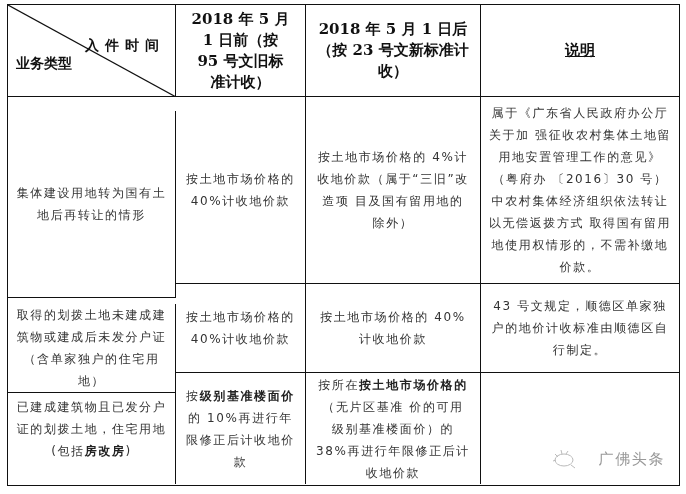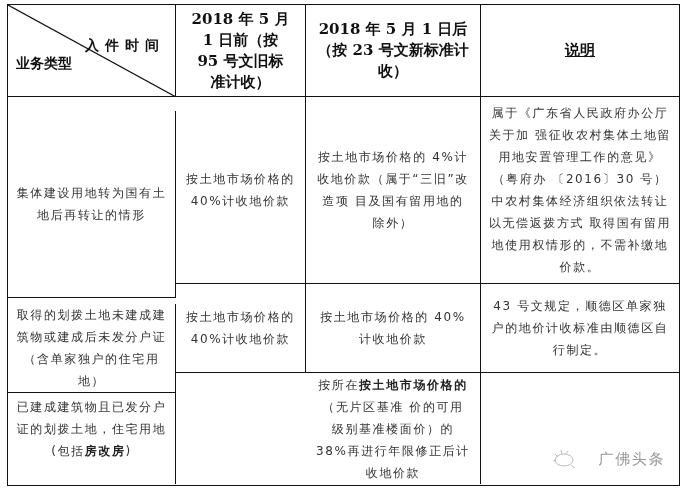--- a/index.html
+++ b/index.html
@@ -67,20 +67,23 @@
   <div class="cell body-txt left-align" style="left:298px; top:279px; width:175px; height:89px; padding:0 10px;">
     <span>按土地市场价格的 40%计收地价款</span>
   </div>
   <div class="cell body-txt left-align last-col" style="left:473px; top:279px; width:198px; height:89px; padding:0 6px;">
     <span>43 号文规定，顺德区单家独户的地价计收标准由顺德区自行制定。</span>
   </div>
 
   <div class="cell body-txt left-align last-row" style="left:0; top:368px; width:168px; height:111px;">
     <span><span>已建成建筑物且已发分户证的划拨土地，住宅用地(包括</span><b class="em">房改房</b><span>)</span></span>
   </div>
+  <div class="cell body-txt left-align last-row" style="left:168px; top:368px; width:130px; height:111px; padding:0 8px;">
+    <span><span>按</span><b class="em">级别基准楼面价</b><span>的 10%再进行年限修正后计收地价款</span></span>
+  </div>
   <div class="cell body-txt left-align last-row" style="left:298px; top:368px; width:175px; height:111px; padding:0 10px;">
     <span><span>按所在</span><b class="em">按土地市场价格的</b><span>（无片区基准 价的可用级别基准楼面价）的 38%再进行年限修正后计收地价款</span></span>
   </div>
   <div class="cell body-txt last-col last-row" style="left:473px; top:368px; width:198px; height:111px;">
     <span></span>
     <div class="watermark">
       <svg width="30" height="22" viewBox="0 0 30 22">
         <ellipse cx="15" cy="12" rx="9" ry="6" fill="none" stroke="#bbb" stroke-width="1"></ellipse>
         <line x1="6" y1="6" x2="9" y2="9" stroke="#bbb" stroke-width="1"></line>
         <line x1="12" y1="2" x2="13" y2="6" stroke="#bbb" stroke-width="1"></line>

